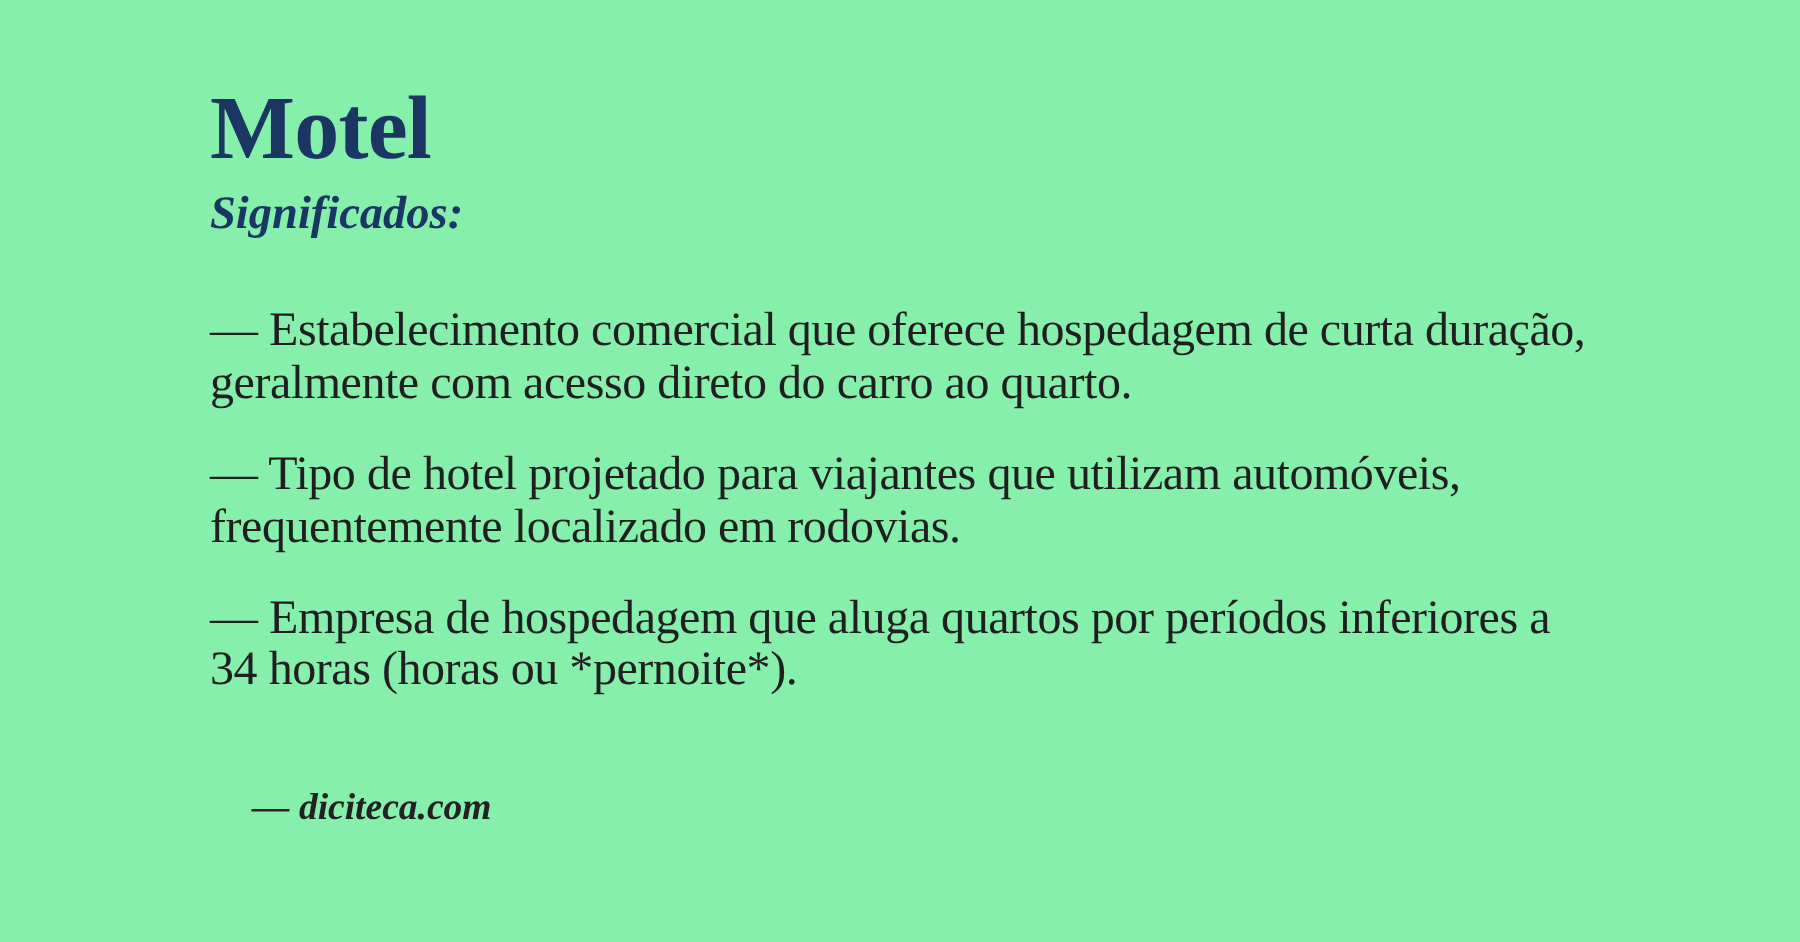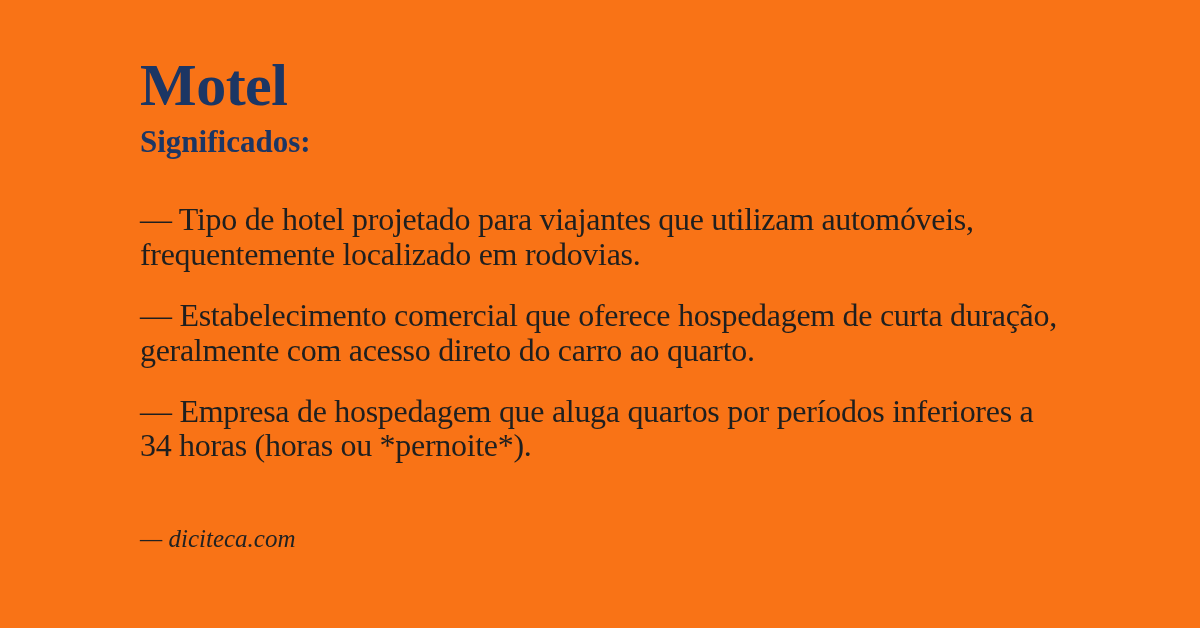--- a/index.html
+++ b/index.html
@@ -8,70 +8,72 @@
     width: 1200px;
     height: 628px;
     background: #ffffff;
     overflow: hidden;
     font-family: "Liberation Serif", "DejaVu Serif", serif;
   }
 
   .card {
     width: 1200px;
     height: 628px;
-    background: #f97316;
+    background: #86efac;
     padding: 52px 120px 0 140px;
   }
 
   .word-title {
     font-size: 60px;
     font-weight: 700;
     line-height: 1.1;
     color: #1c3664;
     letter-spacing: -0.5px;
   }
 
   .subtitle {
     margin-top: 6px;
     font-size: 31px;
     font-weight: 700;
+    font-style: italic;
     color: #1c3664;
   }
 
   .definitions {
     margin-top: 42px;
     max-width: 930px;
   }
 
   .definition {
     font-size: 32px;
     line-height: 1.09;
     color: #1f1f1f;
     letter-spacing: -0.3px;
     margin-bottom: 26px;
   }
 
   .attribution {
     margin-top: 62px;
     font-size: 25px;
-    font-weight: 400;
+    font-weight: 700;
     font-style: italic;
     color: #222222;
+    margin-left: 28px;
   }
 </style>
 </head>
 <body>
 
 <div class="card">
 
   <h1 class="word-title">Motel</h1>
 
   <div class="subtitle">Significados:</div>
 
   <div class="definitions">
+    <p class="definition">— Estabelecimento comercial que oferece hospedagem de curta duração, geralmente com acesso direto do carro ao quarto.</p>
     <p class="definition">— Tipo de hotel projetado para viajantes que utilizam automóveis, frequentemente localizado em rodovias.</p>
-    <p class="definition">— Estabelecimento comercial que oferece hospedagem de curta duração, geralmente com acesso direto do carro ao quarto.</p>
     <p class="definition">— Empresa de hospedagem que aluga quartos por períodos inferiores a 34 horas (horas ou *pernoite*).</p>
   </div>
 
   <div class="attribution">— diciteca.com</div>
 
 </div>
 
 </body></html>

